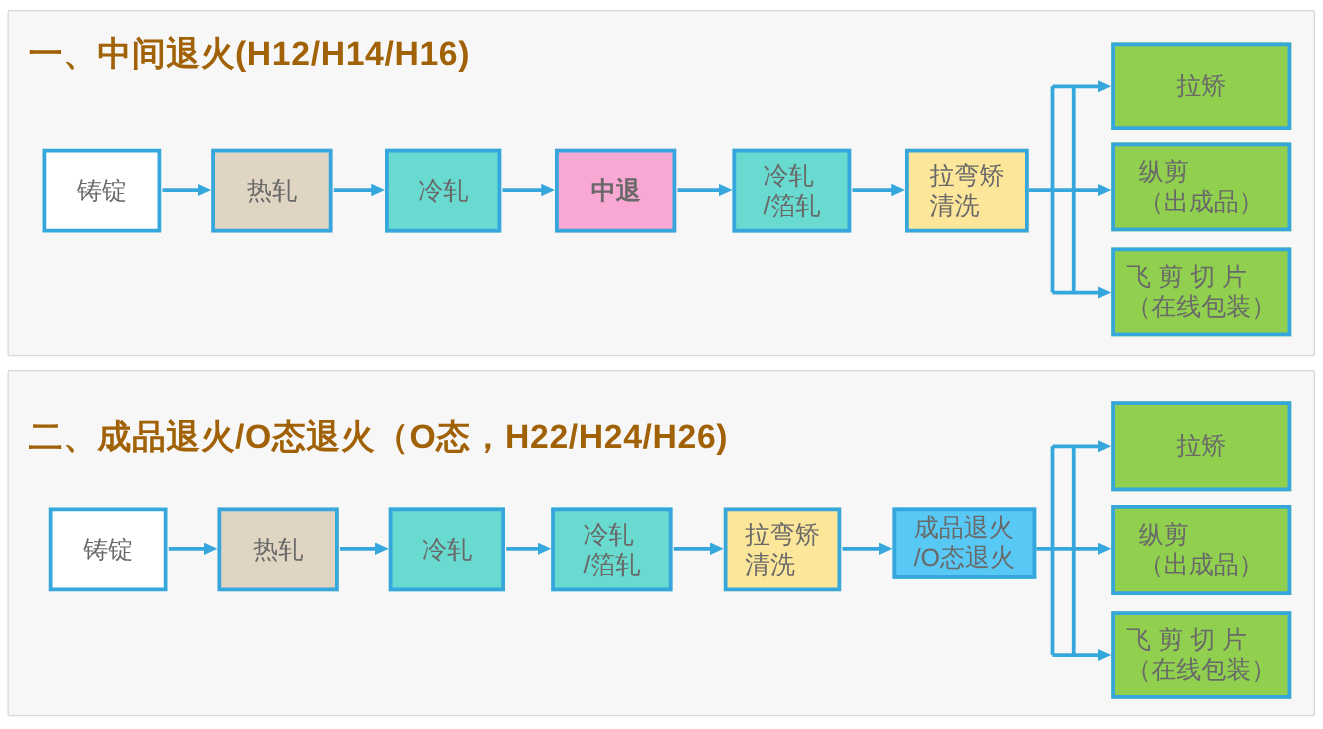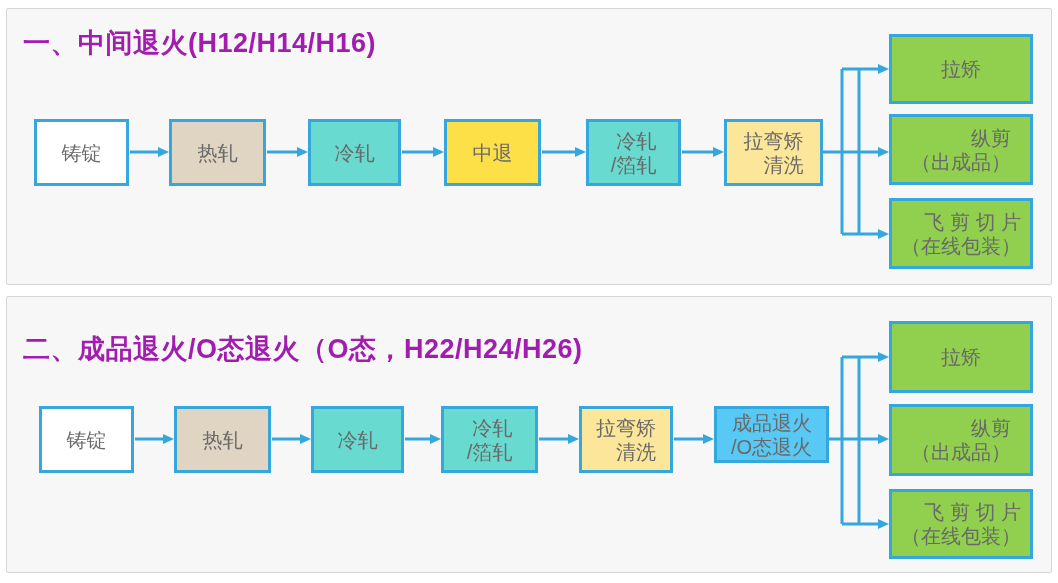--- a/index.html
+++ b/index.html
@@ -7,28 +7,28 @@
     position:relative;width:1058px;height:583px;background:#ffffff;
     font-family:"Liberation Sans","DejaVu Sans",sans-serif;overflow:hidden;
   }
   .panel{
     position:absolute;left:6px;width:1044px;height:275px;
     background:#f7f7f7;border:1px solid #d7d7d7;border-radius:2px;
   }
   .panel.p1{top:8px;}
   .panel.p2{top:296px;}
   .flow-title{
-    position:absolute;left:16px;font-size:27px;font-weight:bold;color:#a21caf;
+    position:absolute;left:16px;font-size:27px;font-weight:bold;color:#a16207;
     letter-spacing:0.5px;white-space:nowrap;
   }
   .p1 .flow-title{top:16px;}
   .p2 .flow-title{top:34px;}
   .box{
     position:absolute;box-sizing:border-box;border:3px solid #35a7dd;
-    display:flex;align-items:center;justify-content:center;text-align:right;
+    display:flex;align-items:center;justify-content:center;text-align:left;
     color:#696969;font-size:20px;line-height:1.2;white-space:pre-line;
   }
   .connectors{position:absolute;left:0;top:0;pointer-events:none;}
 </style>
 </head>
 <body>
 
 <div class="canvas">
 
   <div class="panel p1">
@@ -51,21 +51,21 @@
         <line x1="835" y1="60" x2="835" y2="225"></line>
         <line x1="852" y1="60" x2="852" y2="225"></line>
         <line x1="835" y1="60" x2="872" y2="60" marker-end="url(#ah1)"></line>
         <line x1="835" y1="225" x2="872" y2="225" marker-end="url(#ah1)"></line>
       </g>
     </svg>
 
     <div class="box" style="left: 27px; top: 110px; width: 95px; height: 67px; background-color: rgb(255, 255, 255);">铸锭</div>
     <div class="box" style="left: 162px; top: 110px; width: 97px; height: 67px; background-color: rgb(224, 212, 195);">热轧</div>
     <div class="box" style="left: 301px; top: 110px; width: 93px; height: 67px; background-color: rgb(104, 218, 207);">冷轧</div>
-    <div class="box" style="left: 437px; top: 110px; width: 97px; height: 67px; background-color: #fde047;">中退</div>
+    <div class="box" style="left: 437px; top: 110px; width: 97px; height: 67px; background-color: #f9a8d4; font-weight: bold;">中退</div>
     <div class="box" style="left: 579px; top: 110px; width: 95px; height: 67px; background-color: rgb(104, 218, 207);">冷轧
 /箔轧</div>
     <div class="box" style="left: 717px; top: 110px; width: 99px; height: 67px; background-color: rgb(252, 230, 153);">拉弯矫
 清洗</div>
 
     <div class="box" style="left: 882px; top: 25px; width: 144px; height: 70px; background-color: rgb(144, 208, 78);">拉矫</div>
     <div class="box" style="left: 882px; top: 105px; width: 144px; height: 71px; background-color: rgb(144, 208, 78);">纵剪
 （出成品）</div>
     <div class="box" style="left: 882px; top: 189px; width: 144px; height: 71px; background-color: rgb(144, 208, 78);">飞 剪 切 片
 （在线包装）</div>

